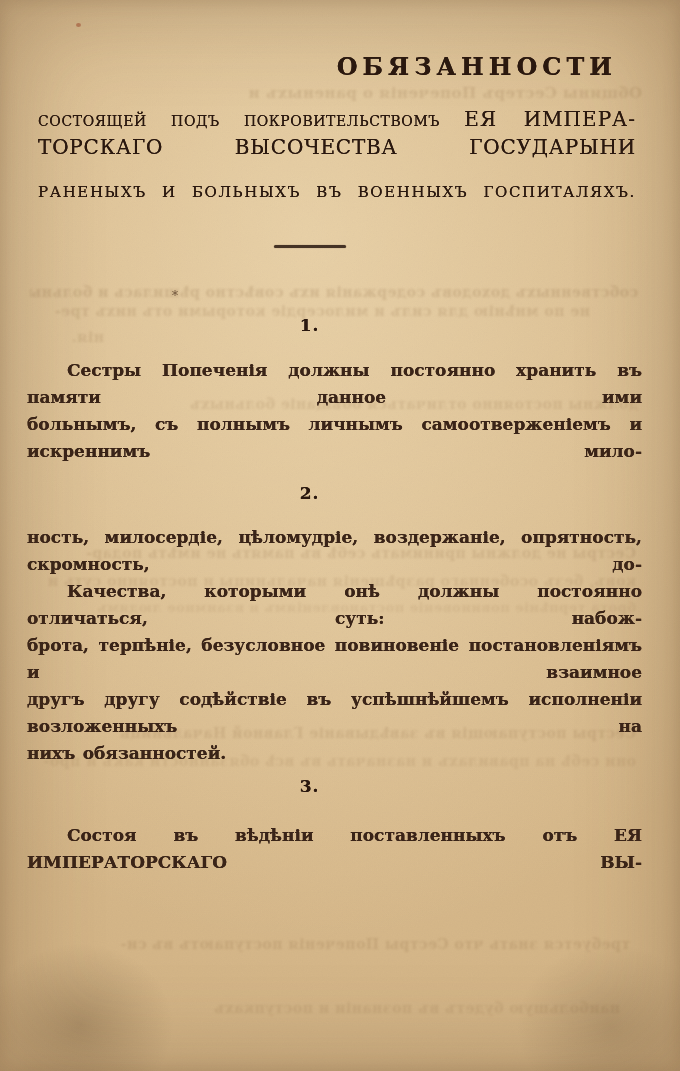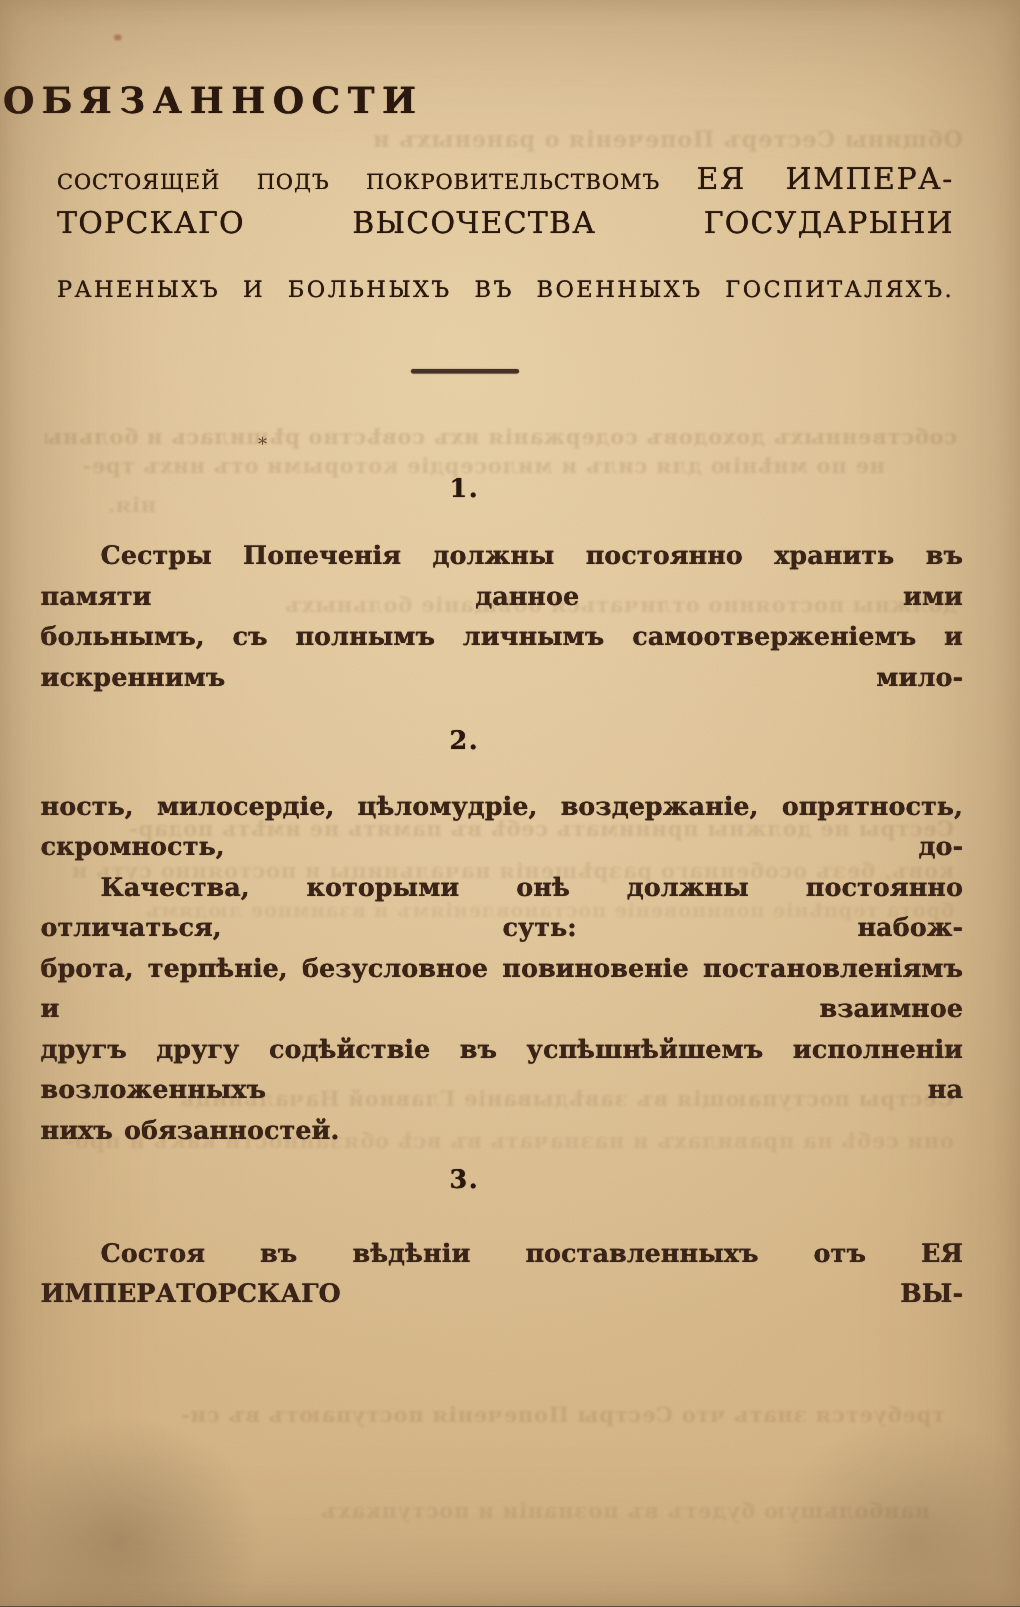--- a/index.html
+++ b/index.html
@@ -14,21 +14,21 @@
   .vignette{position:absolute;inset:0;pointer-events:none;
     box-shadow:inset 0 0 90px 12px rgba(92,64,36,.28), inset 0 0 16px 2px rgba(92,64,36,.16);}
   .corner-bl{position:absolute;left:-50px;bottom:-70px;width:260px;height:230px;pointer-events:none;
     background:radial-gradient(closest-side, rgba(70,48,26,.26), rgba(70,48,26,0) 72%);}
   .corner-br{position:absolute;right:-60px;bottom:-70px;width:260px;height:230px;pointer-events:none;
     background:radial-gradient(closest-side, rgba(70,48,26,.20), rgba(70,48,26,0) 72%);}
   .texture{position:absolute;inset:0;width:100%;height:100%;opacity:.55;mix-blend-mode:multiply;pointer-events:none;}
 
   .col{position:absolute;left:27px;top:0;width:615px;color:var(--ink);}
   .title{
-    margin:50px 0 0;font-size:24px;line-height:34px;font-weight:bold;text-align:left;
+    margin:50px 0 0;font-size:24px;line-height:34px;font-weight:bold;text-align:right;
     letter-spacing:5px;color:var(--ink-heading);transform:translateX(-25px);
     text-shadow:0 0 .6px currentColor;
   }
   .sub{font-weight:normal;color:var(--ink-heading);text-align:justify;text-align-last:justify;
     padding:0 6px 0 11px;text-shadow:0 0 .5px currentColor;}
   .sub1{margin-top:22px;line-height:26px;font-size:14px;letter-spacing:.6px;}
   .sub1 .big{font-size:20px;letter-spacing:1px;}
   .sub2{line-height:27px;font-size:20px;letter-spacing:.8px;}
   .sub3{margin-top:10px;line-height:27px;font-size:20px;letter-spacing:.8px;}
   .sub4{margin-top:7px;line-height:27px;font-size:19px;letter-spacing:.3px;}

